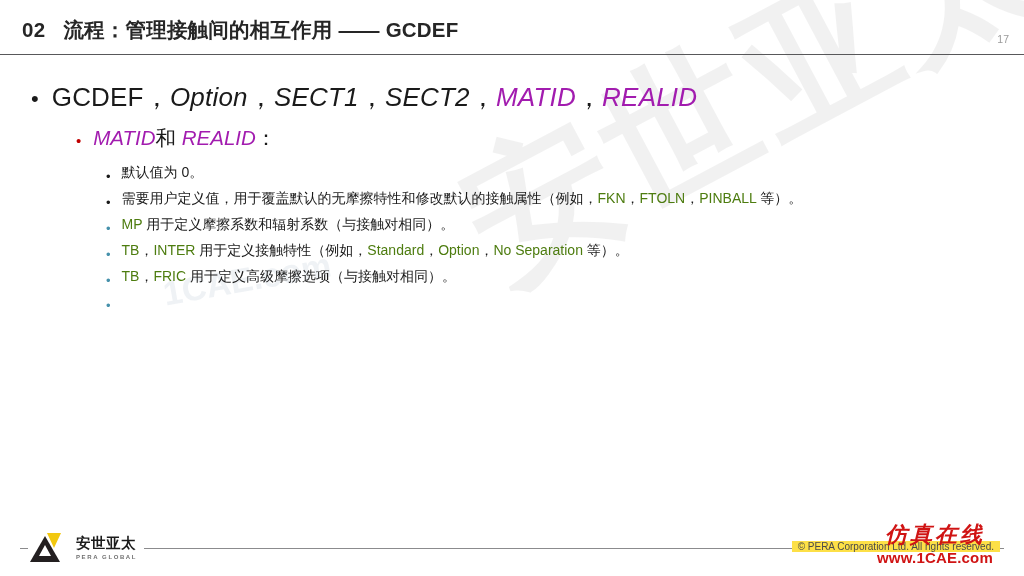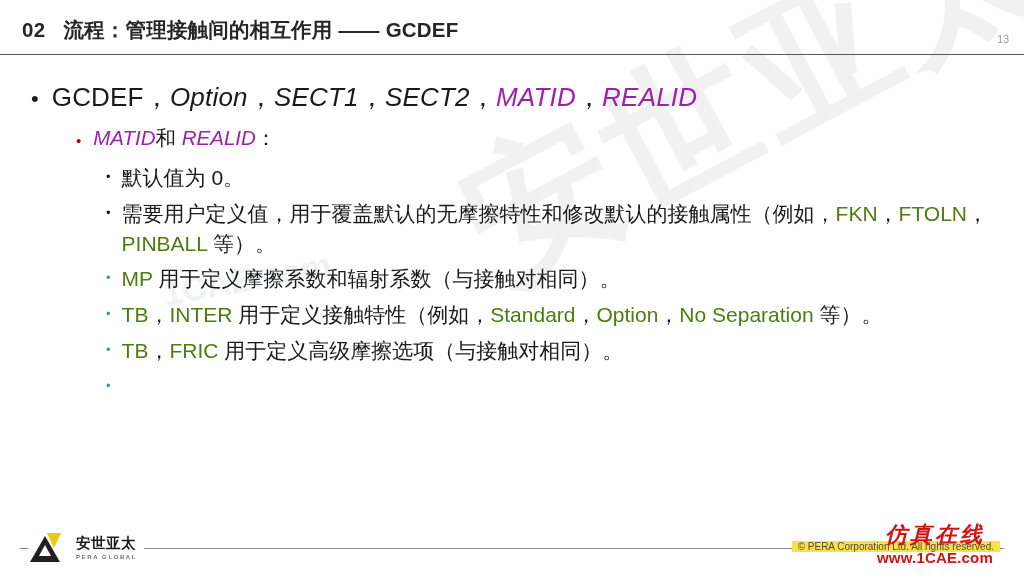--- a/index.html
+++ b/index.html
@@ -161,21 +161,21 @@
   }
   .lvl3 .dot {
     font-size: 13px;
     line-height: 1;
     margin-right: 11px;
     position: relative;
     top: 7px;
     flex: 0 0 auto;
   }
   .lvl3 .txt {
-    font-size: 21px;
+    font-size: 14px;
     line-height: 1.42;
     color: #1a1a1a;
   }
 
   
   .red-i {
     color: #a21caf;
     font-style: italic;
     font-weight: normal;
     margin-top: 20px;
@@ -286,21 +286,21 @@
 <body>
 
 <div class="wm-big">安世亚太</div>
 <div class="wm-small">1CAE.com</div>
 
 <div class="header">
   <div class="title-row">
     <span class="title-num">02</span>
     <span class="title-text">流程：管理接触间的相互作用 —— GCDEF</span>
   </div>
-  <div class="page-num">13</div>
+  <div class="page-num">17</div>
   <div class="header-rule"></div>
 </div>
 
 <div class="content">
 
   <div class="lvl1">
     <span class="dot">•</span>
     <span class="txt"><span>GCDEF</span><span>，</span><span class="blk-i">Option</span><span>，</span><span class="blk-i">SECT1</span><span>，</span><span class="blk-i">SECT2</span><span>，</span><span class="red-i">MATID</span><span>，</span><span class="red-i">REALID</span></span>
   </div>
 

